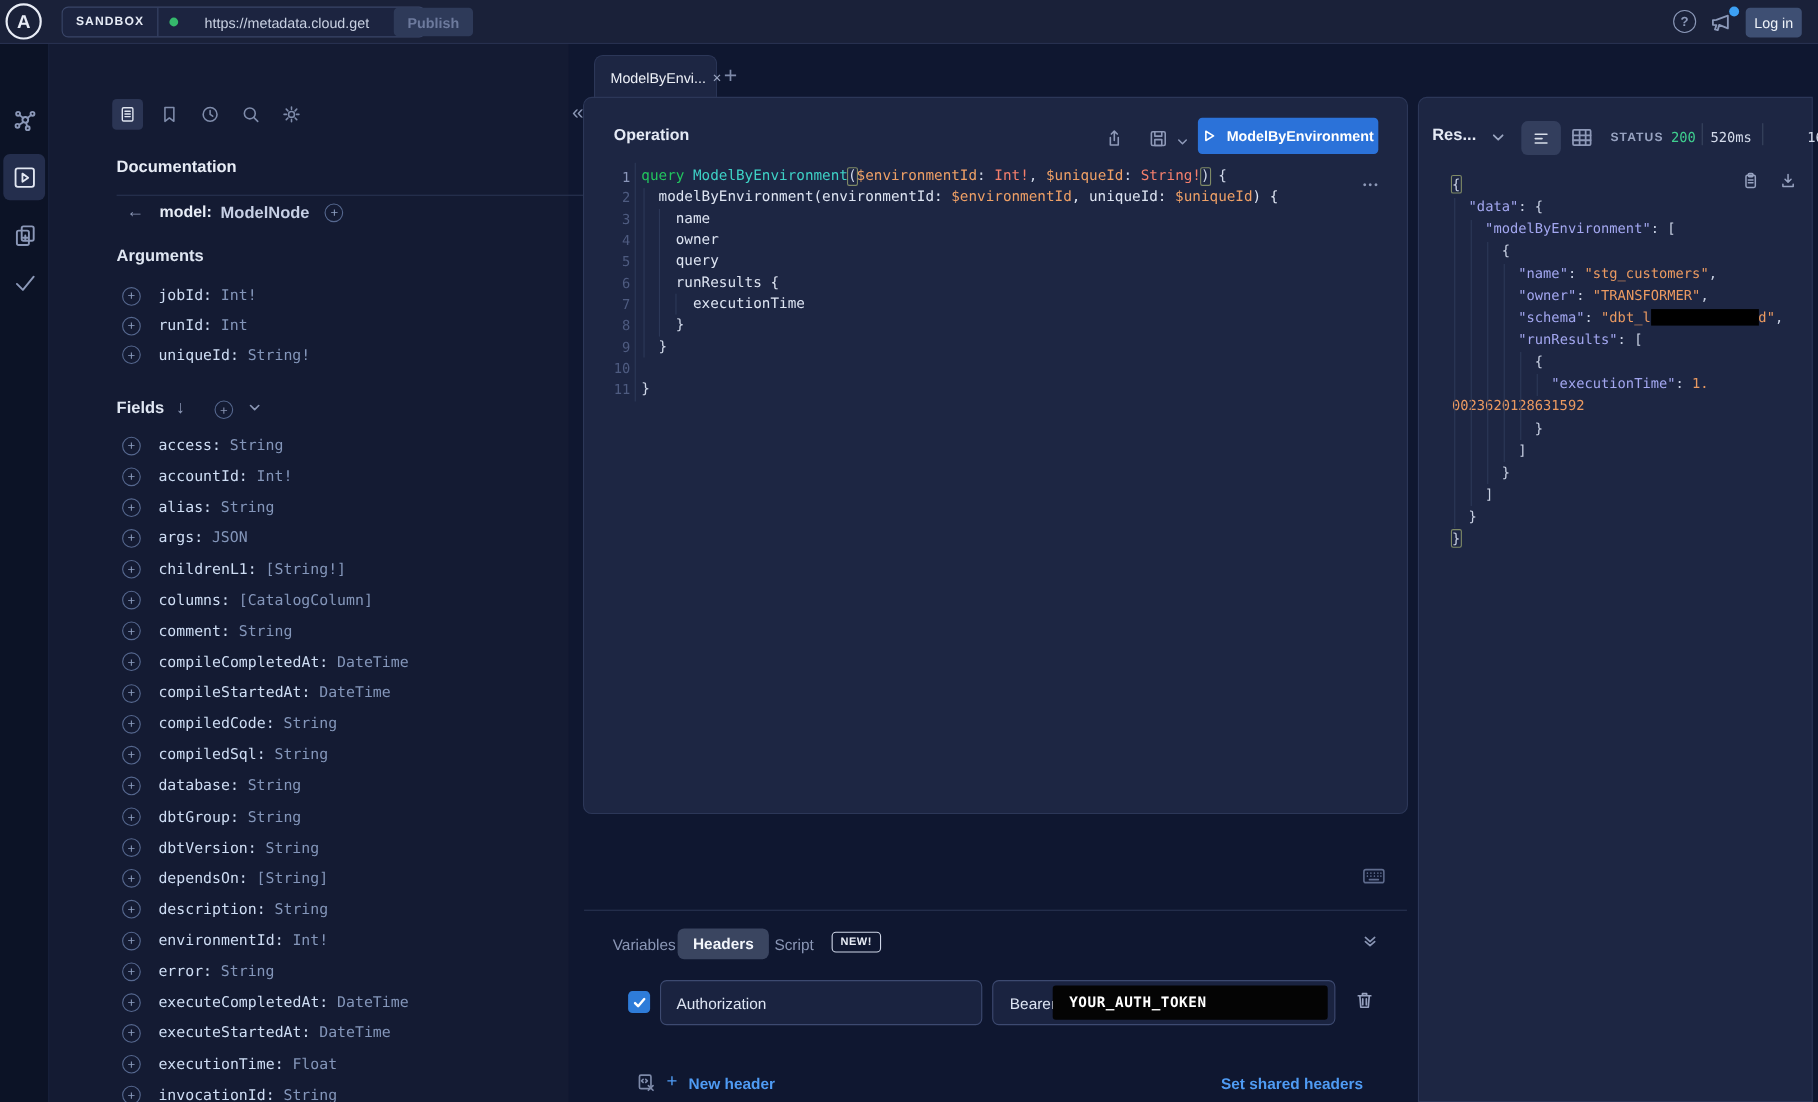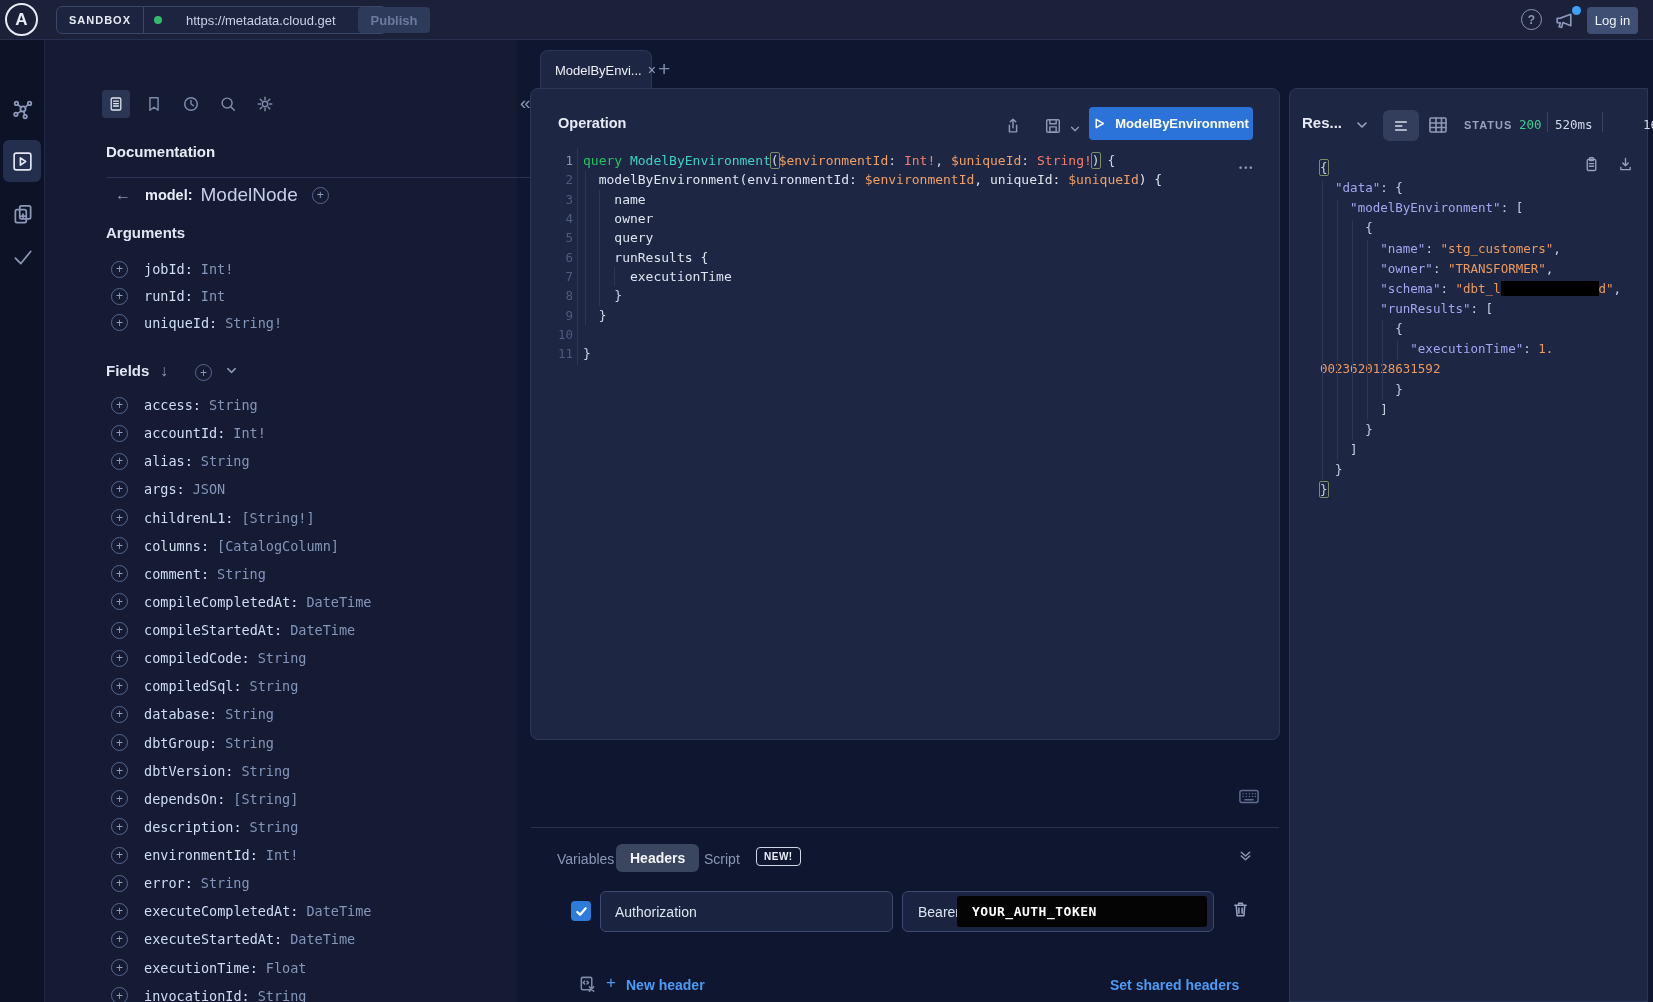--- a/index.html
+++ b/index.html
@@ -27,21 +27,21 @@
 
   
   .docpanel { position:absolute; left:45px; top:40px; width:472px; height:962px; background:#141b33; }
   .ticon { position:absolute; color:#7f8cab; }
   .ticon.selpill { background:#2b3554; border-radius:4px; padding:6px; color:#dfe5f0; }
   .doc-title { position:absolute; left:61px; top:103px; font-size:15px; font-weight:bold; color:#e7ecf6; }
   .doc-div { position:absolute; left:61px; top:137px; width:440px; height:1px; background:#2a3352; }
   .crumb { position:absolute; left:70px; top:144px; display:flex; align-items:center; gap:14px; }
   .crumb .back { color:#8b97b5; font-size:16px; }
   .crumb .ck { font-size:14.5px; font-weight:bold; color:#e7ecf6; }
-  .crumb .ct { font-size:19px; color:#c6cfe4; font-weight:normal; margin-left:-6px; }
+  .crumb .ct { font-size:15px; color:#c6cfe4; font-weight:bold; margin-left:-6px; }
   .sechead { position:absolute; left:61px; font-size:15px; font-weight:bold; color:#dfe6f2; }
   .cplus { width:17px; height:17px; border:1.5px solid #56688f; border-radius:50%; color:#8fa0c2; display:flex; align-items:center; justify-content:center; font-size:12px; line-height:1; margin-right:16px; flex:none; font-family:"Liberation Sans",sans-serif; }
   .frow { display:flex; align-items:center; font-family:"DejaVu Sans Mono",monospace; font-size:13.5px; }
   .frow .fname { color:#cfdef5; margin-right:8px; white-space:pre; }
   .frow .ftype { color:#8496ba; white-space:pre; }
   .arglist { position:absolute; left:66px; top:216px; }
   .arglist .frow { height:26.7px; }
   .fieldlist { position:absolute; left:66px; top:351px; }
   .fieldlist .frow { height:28.14px; }
   .fields-icons { position:absolute; top:322px; color:#8b97b5; }

